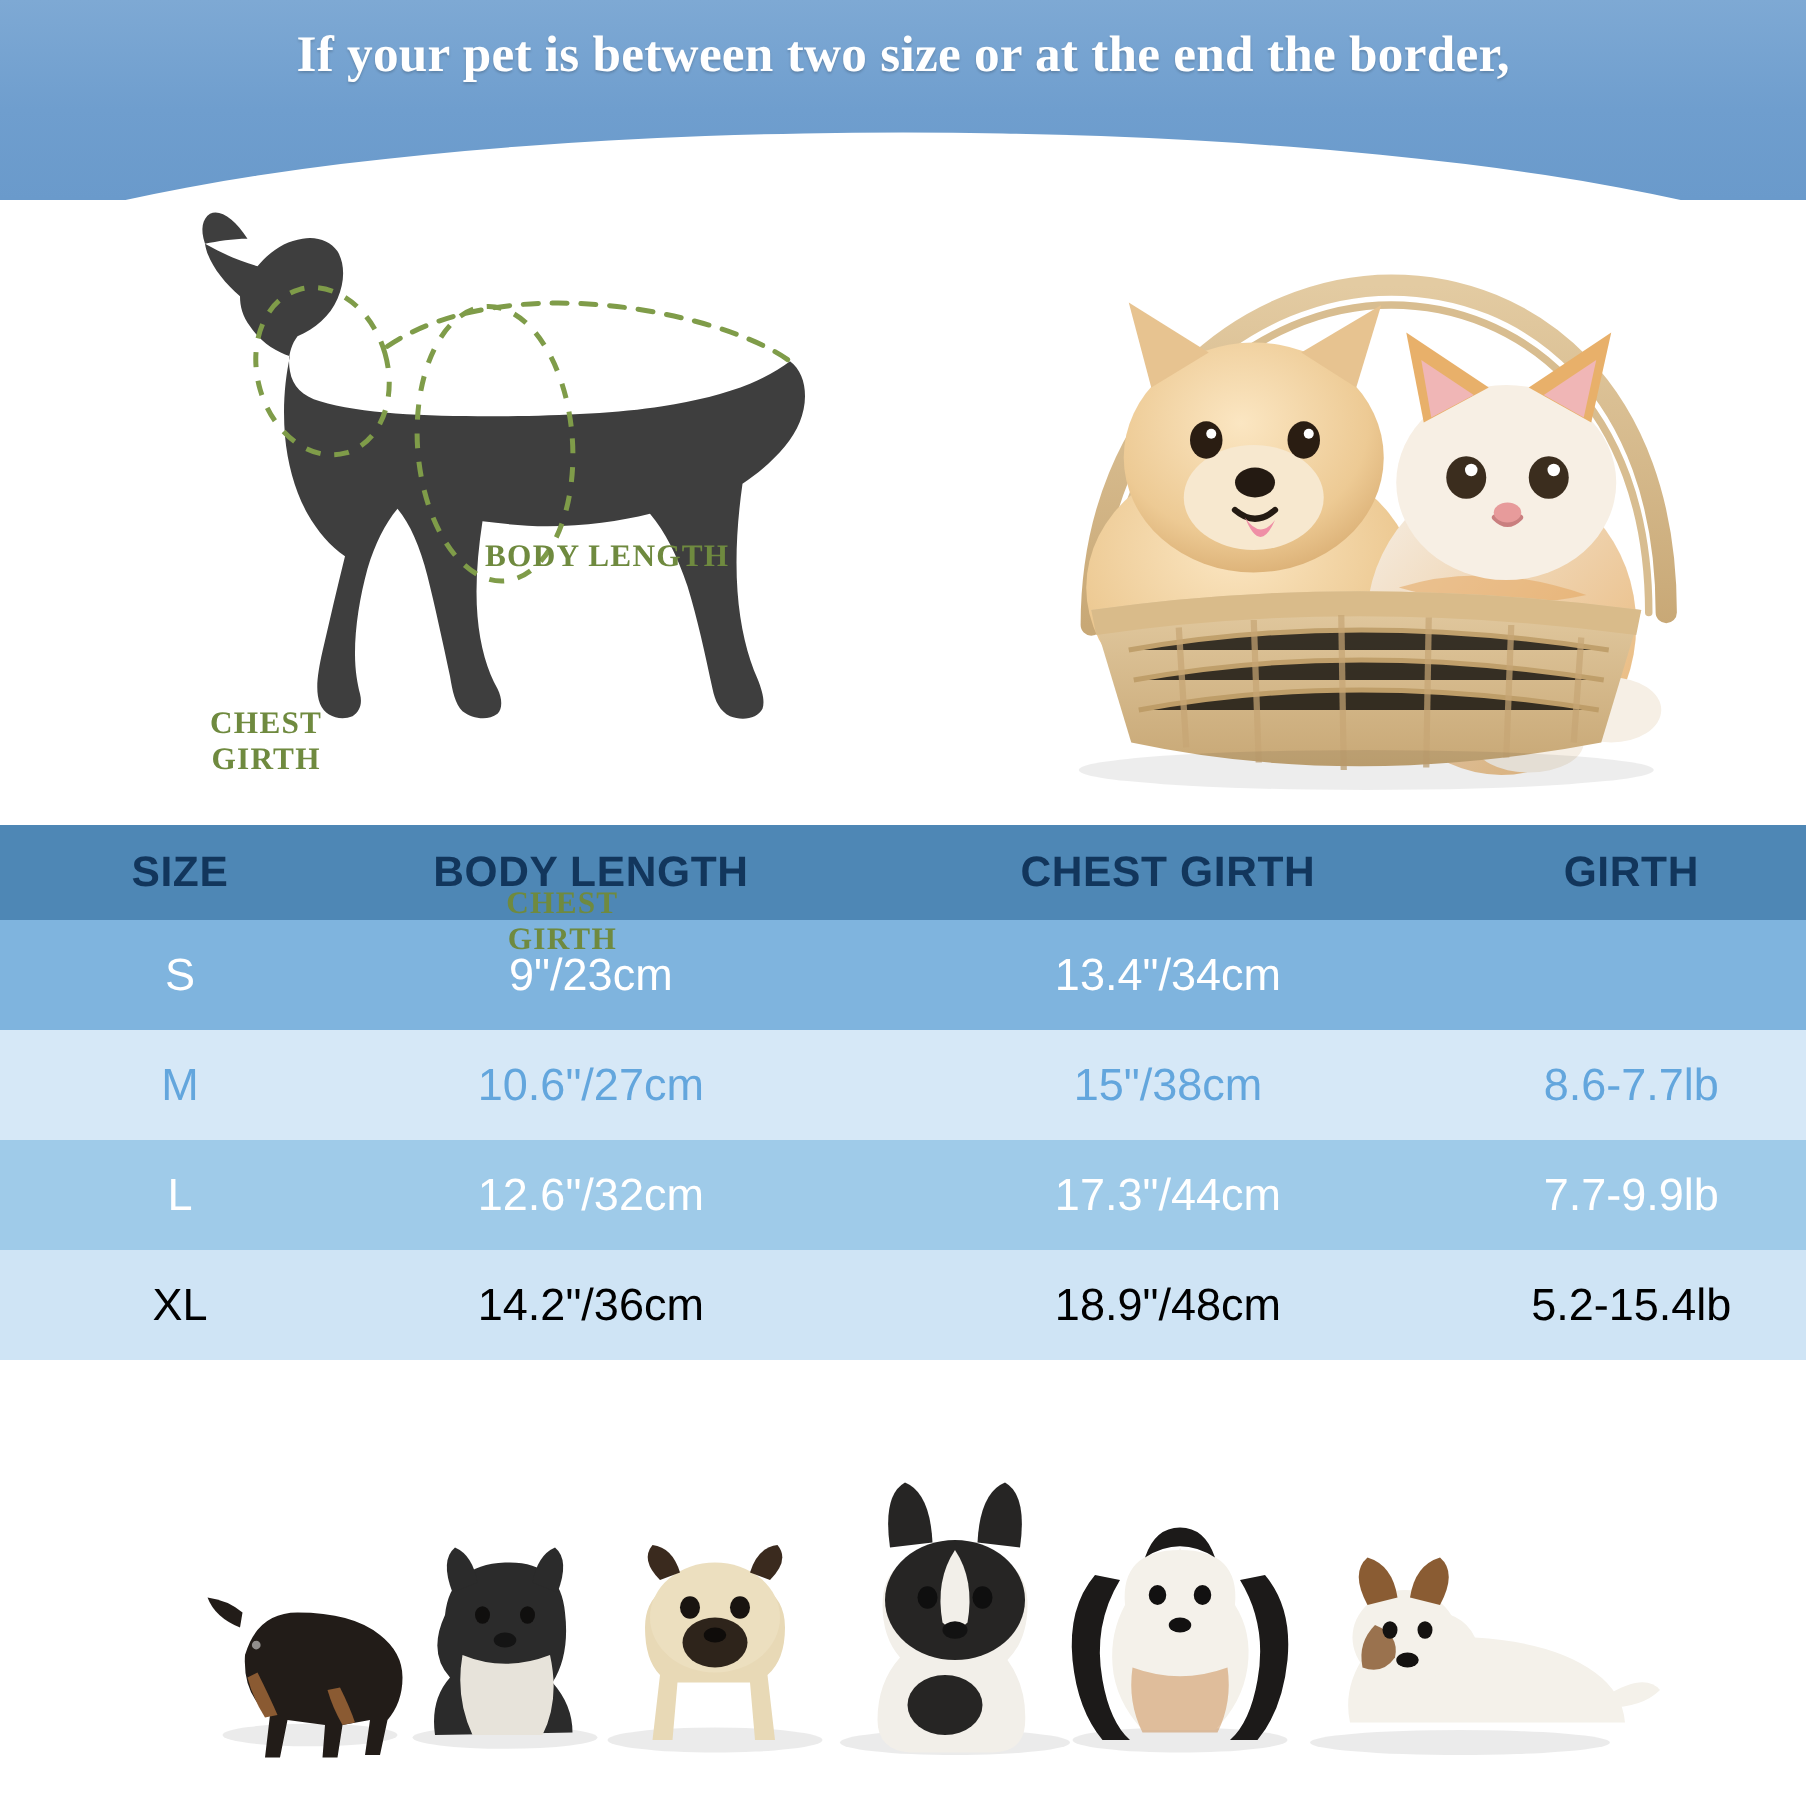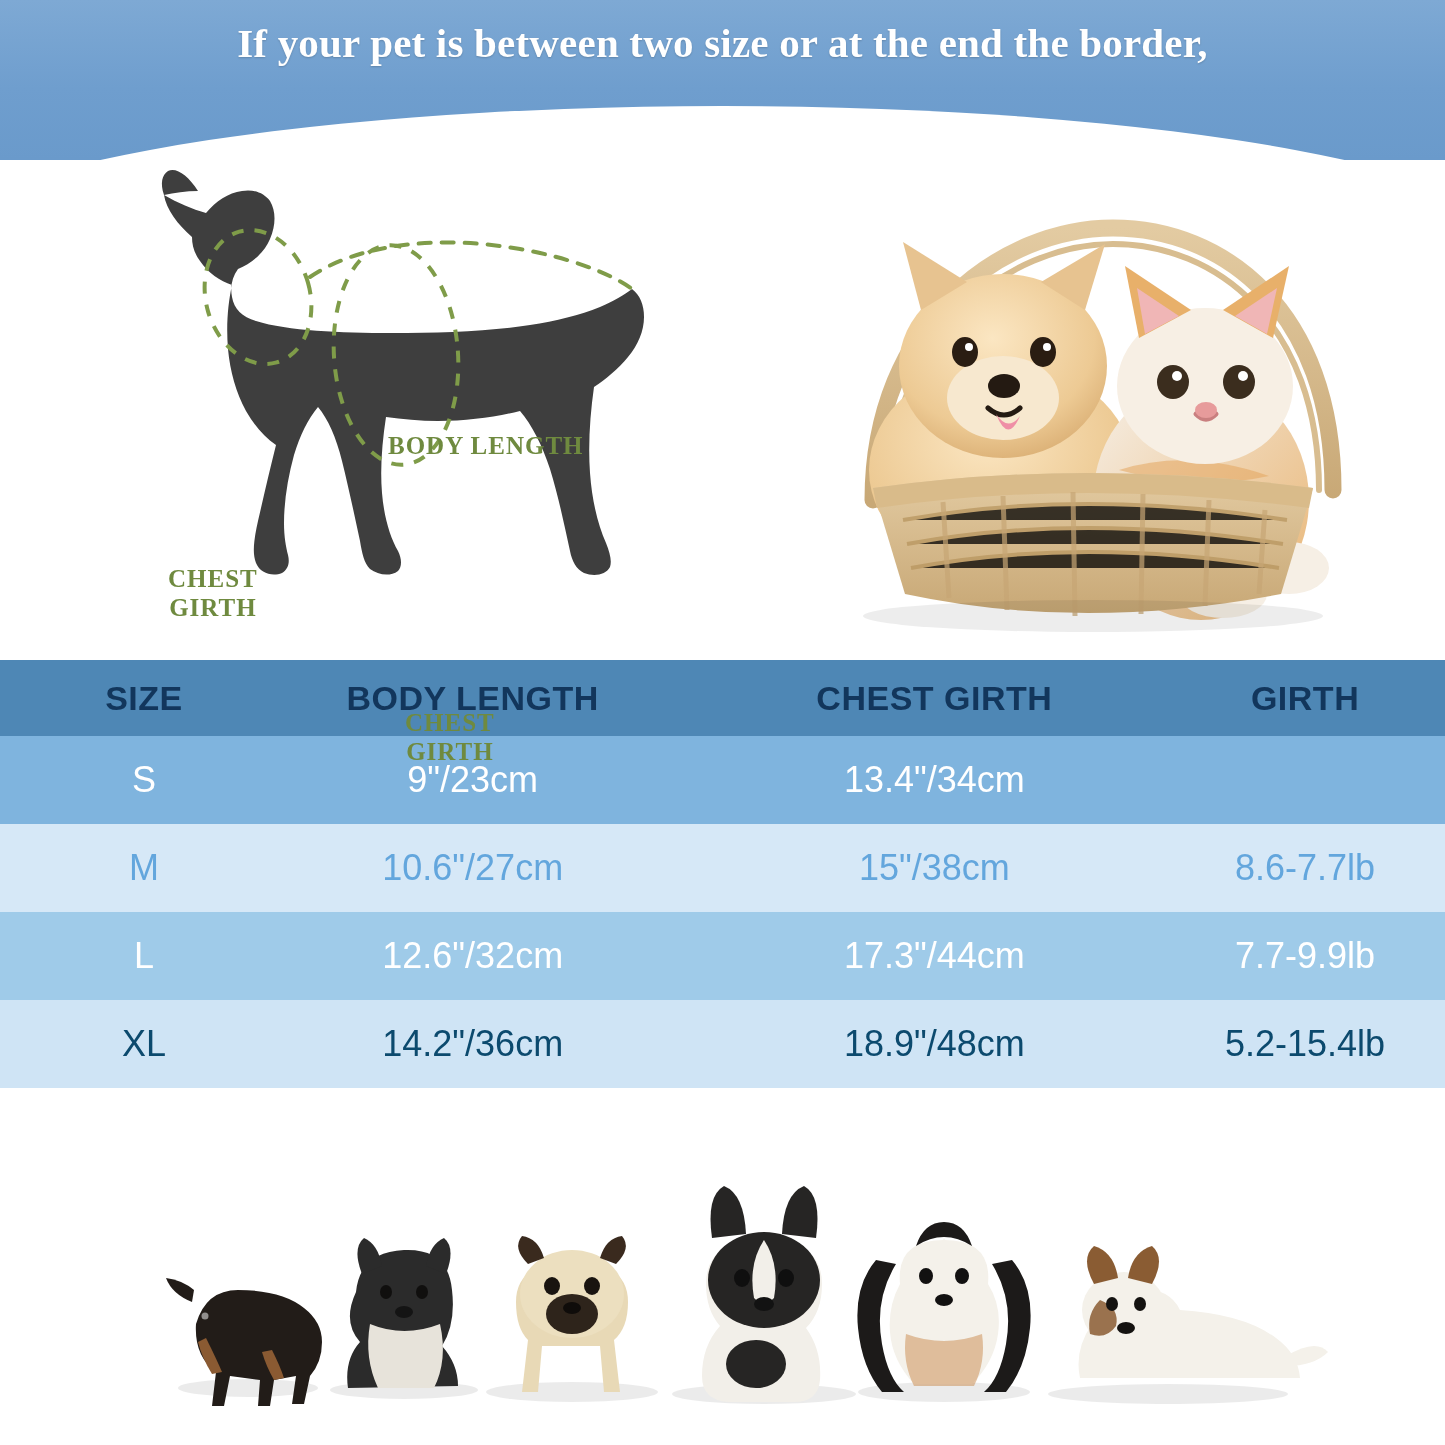--- a/index.html
+++ b/index.html
@@ -95,21 +95,21 @@
 
   .cell { text-align: center; font-size: 36px; }
   .c-size   { width: 14%; }
   .c-length { width: 33%; }
   .c-chest  { width: 33%; }
   .c-weight { width: 20%; }
 
   .trow.r0 .cell { color: #ffffff; }
   .trow.r1 .cell { color: #63a6dd; }
   .trow.r2 .cell { color: #ffffff; }
-  .trow.r3 .cell { color: #0c4a6e; }
+  .trow.r3 .cell { color: #000000; }
 
   
   .dogs-strip {
     position: relative;
     height: 322px;
     background: #ffffff;
     overflow: hidden;
   }
 </style>
 </head>

